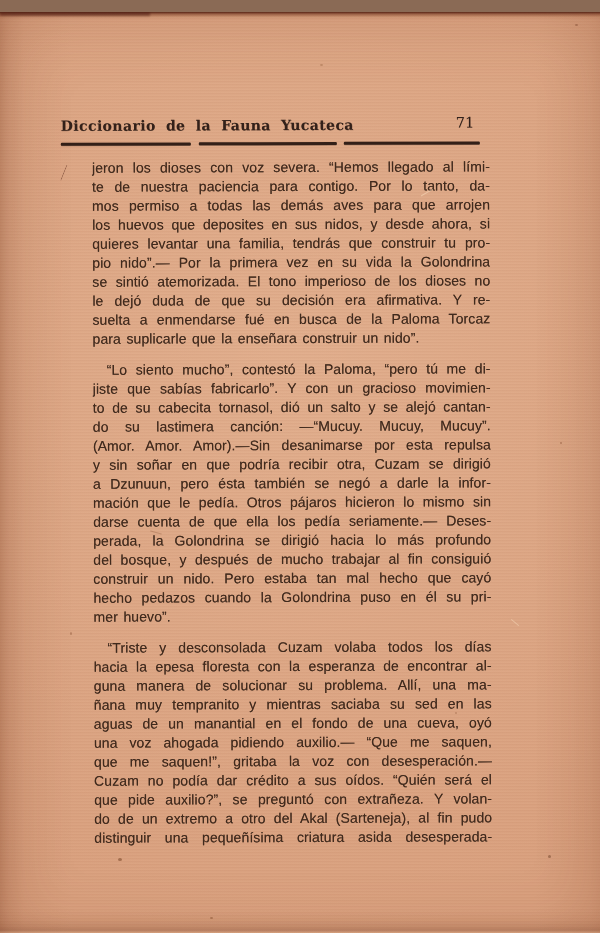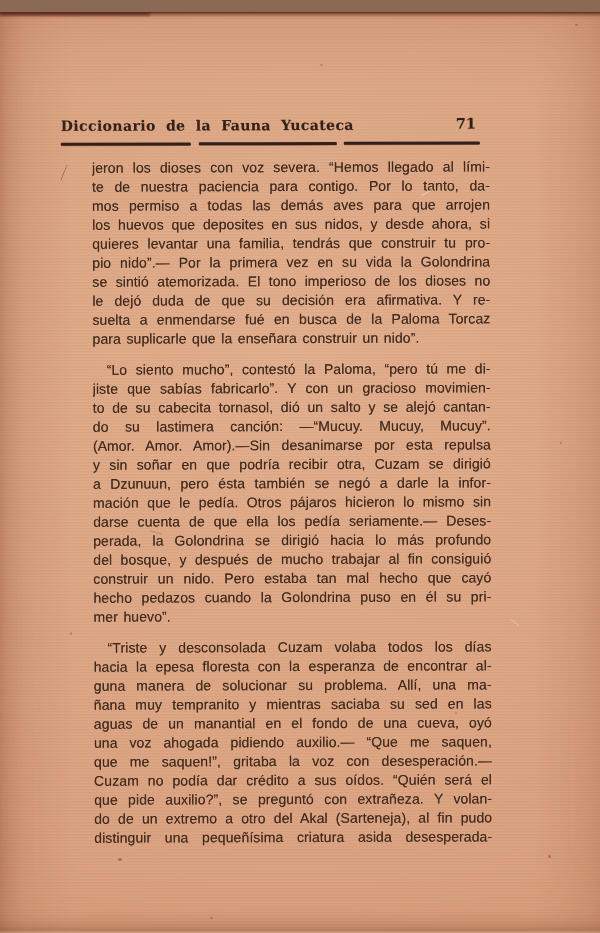--- a/index.html
+++ b/index.html
@@ -49,21 +49,21 @@
     position:absolute;left:62px;top:104px;
     font-family:"DejaVu Serif", serif;
     font-weight:bold;font-size:14px;line-height:18px;
     letter-spacing:0.4px;word-spacing:5px;
     color:#33211a;text-shadow:0.3px 0.3px 0 rgba(50,25,15,0.35);
     white-space:nowrap;
   }
   .pagenum{
     position:absolute;left:457px;top:103px;
     font-family:"DejaVu Serif", serif;
-    font-weight:bold;font-size:14.5px;
+    font-weight:normal;font-size:14.5px;
     color:#30201a;text-shadow:0.3px 0.3px 0 rgba(50,25,15,0.35);
   }
   .rules{
     position:absolute;left:62px;top:130px;width:419px;height:3px;
     display:flex;justify-content:space-between;
   }
   .rule{height:2.5px;background:#332018;border-radius:1px;
     box-shadow:0 0.5px 0 rgba(51,32,24,0.4);}
   .rule.r1{width:130px;}
   .rule.r2{width:138px;}

